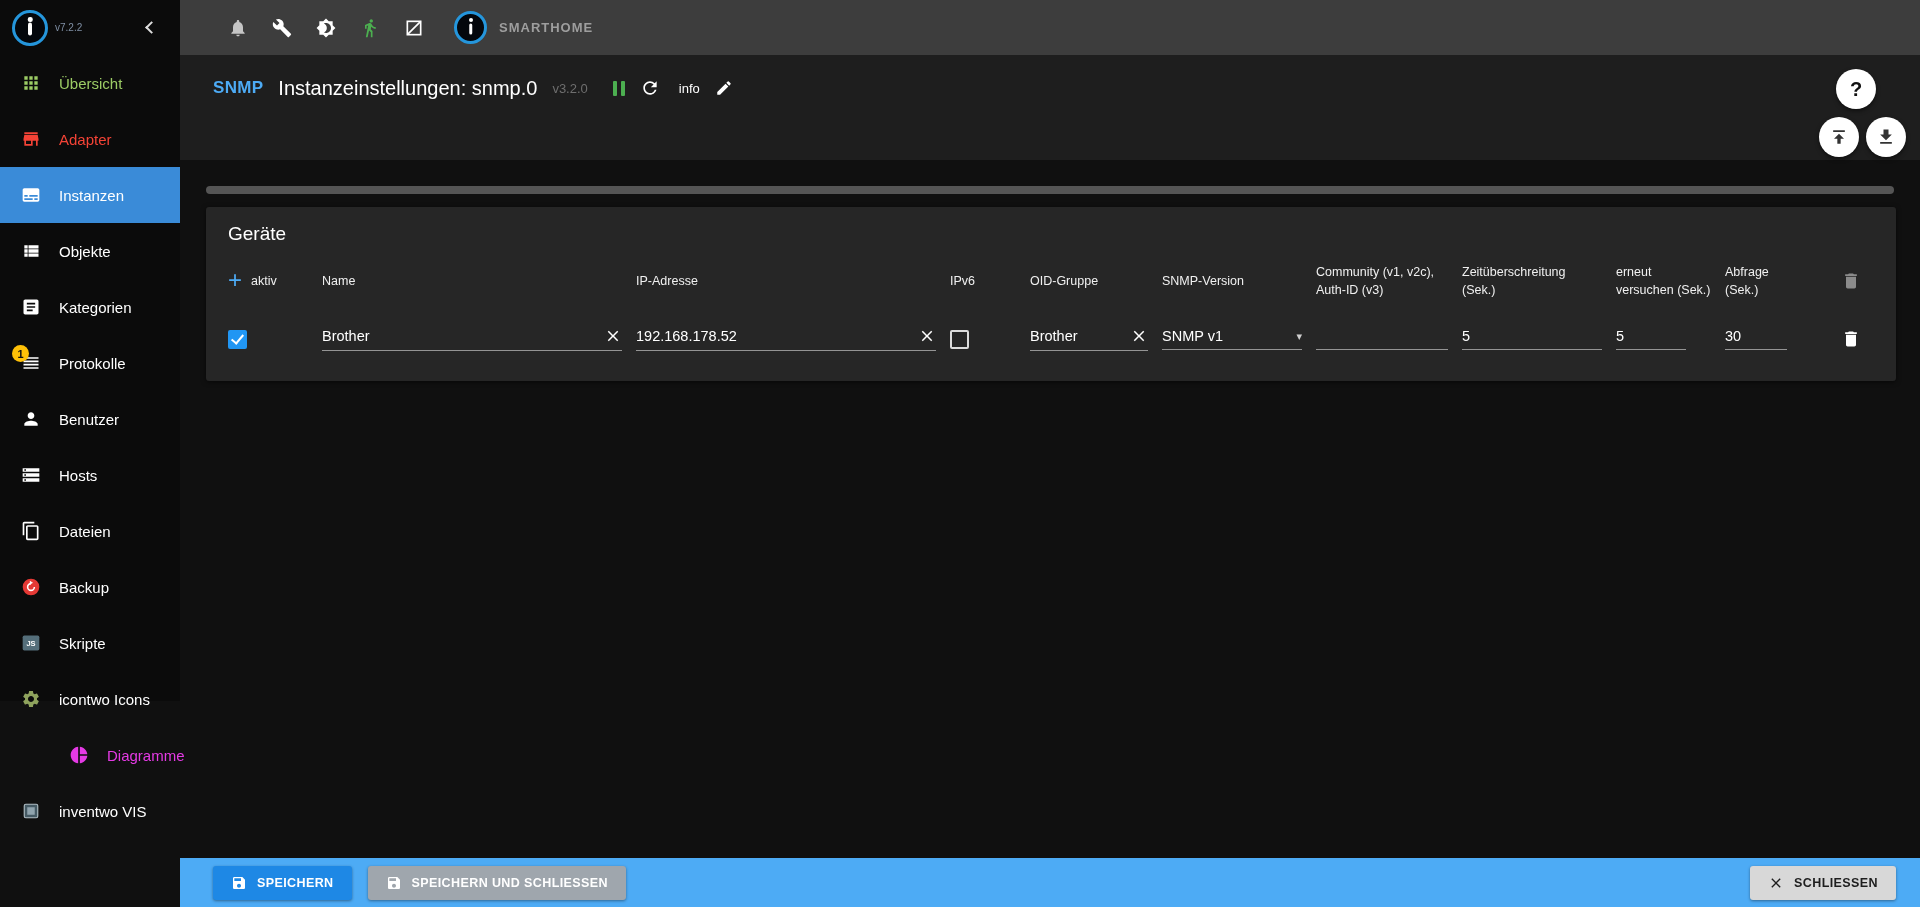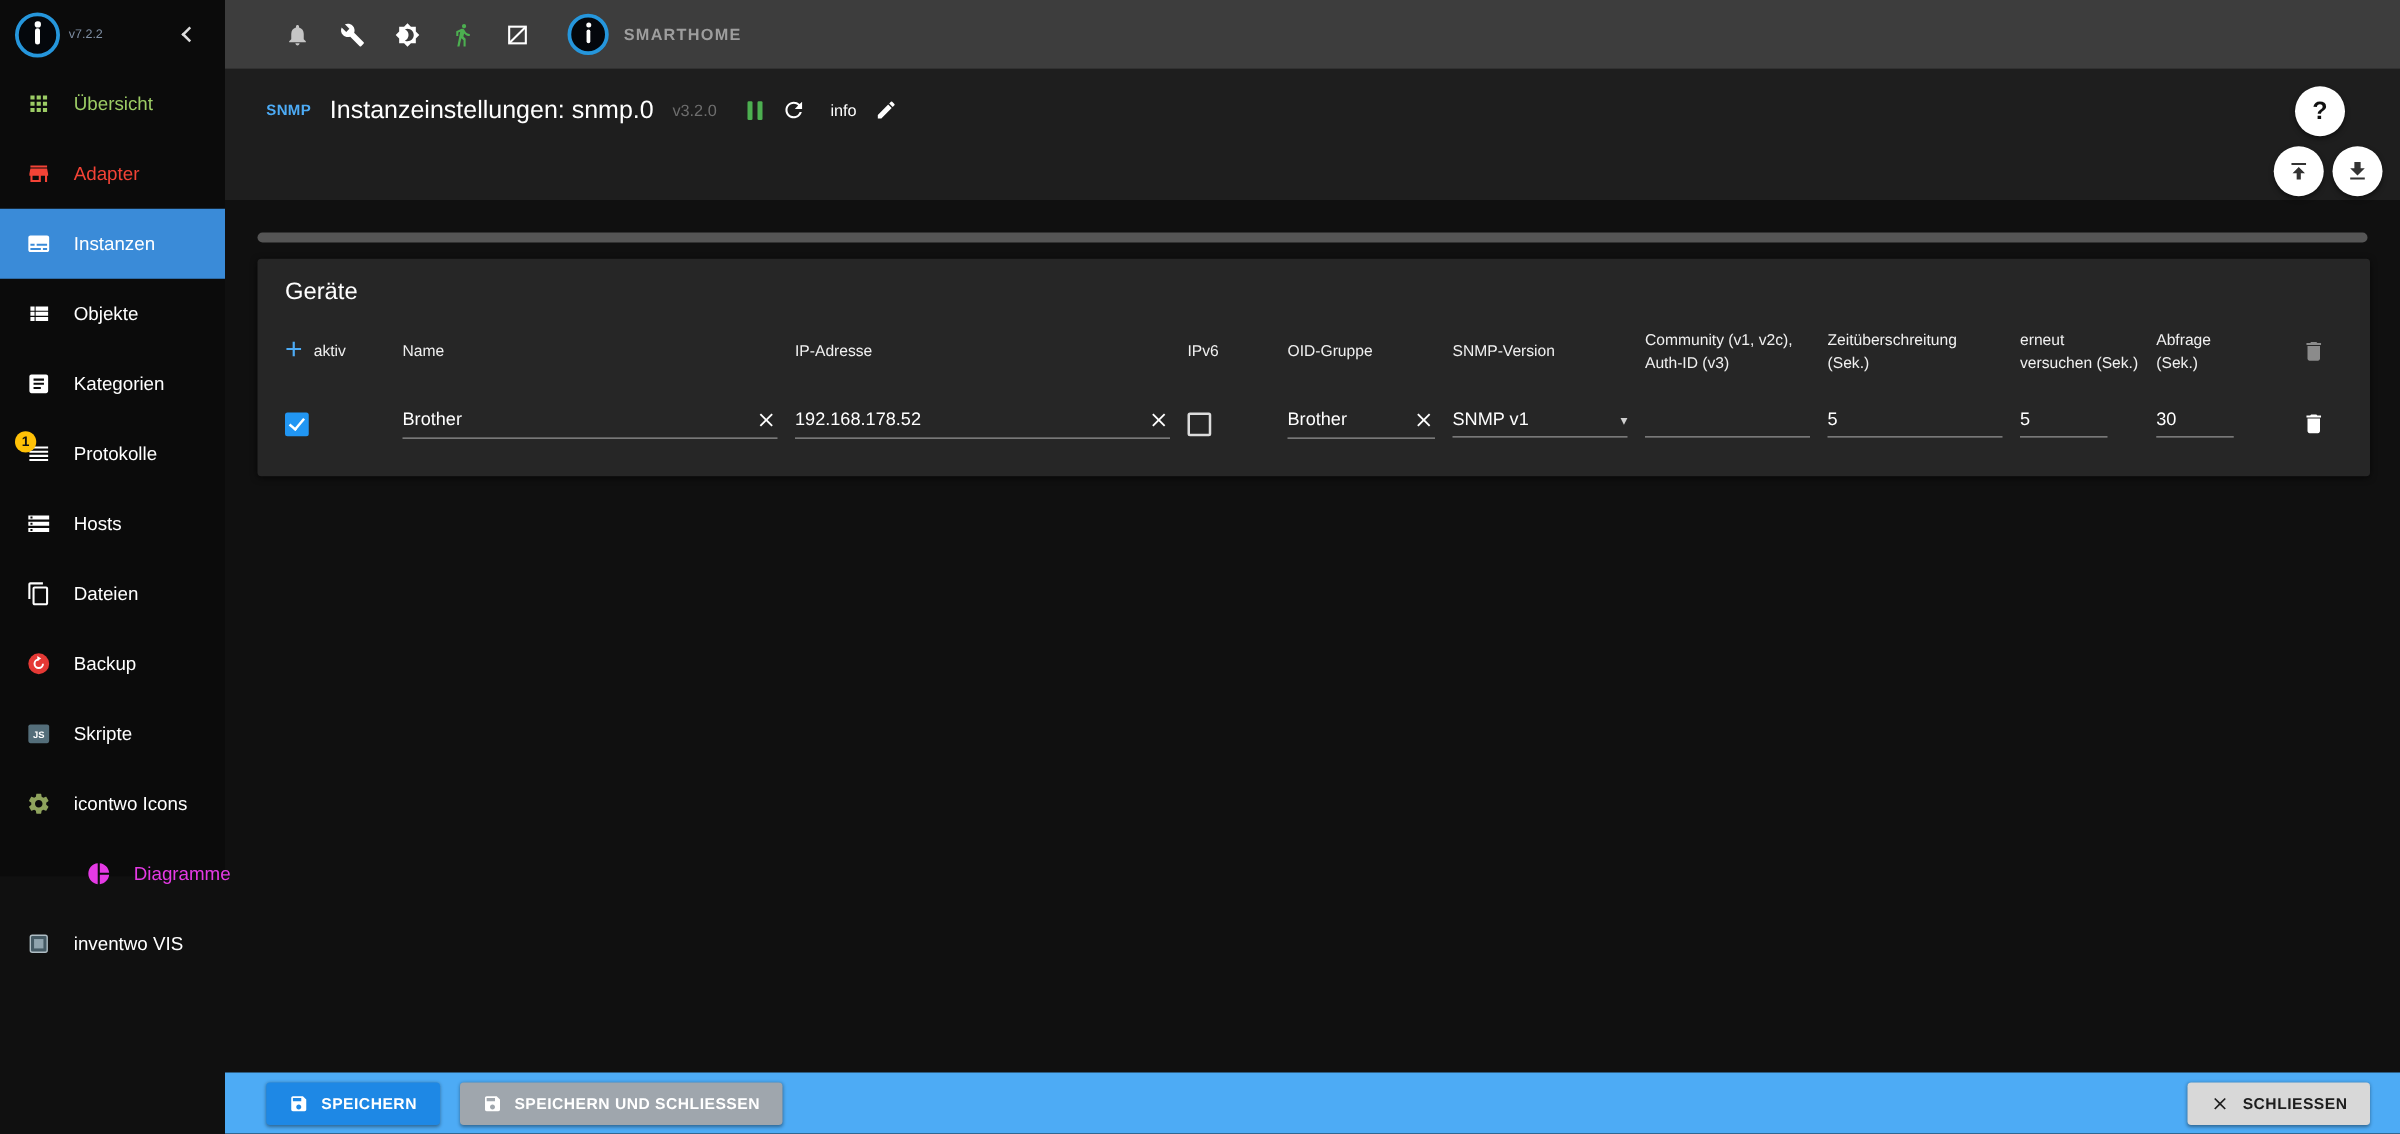--- a/index.html
+++ b/index.html
@@ -33,21 +33,21 @@
   .tb-icon{cursor:pointer;display:flex;}
   .tb-brand{display:flex;align-items:center;gap:12px;margin-left:6px;}
   .iob-sm{width:33px;height:33px;border-radius:50%;background:#04070c;border:3px solid #2596dc;position:relative;}
   .iob-sm::before{content:"";position:absolute;left:50%;top:56%;transform:translate(-50%,-50%);width:3.5px;height:11px;background:#fff;border-radius:2px;}
   .iob-sm::after{content:"";position:absolute;left:50%;top:15%;transform:translateX(-50%);width:4px;height:4px;border-radius:50%;background:#fff;}
   .brand-text{color:#9e9e9e;font-weight:bold;font-size:13px;letter-spacing:1px;}
 
   
   .main-header{position:absolute;left:180px;top:55px;right:0;height:105px;background:#1e1e1e;z-index:10;}
   .title-row{height:56px;display:flex;align-items:center;gap:15px;padding:10px 0 0 33px;}
-  .adapter-tag{color:#4dabf5;font-weight:bold;font-size:12px;letter-spacing:.3px;}
+  .adapter-tag{color:#4dabf5;font-weight:bold;font-size:17px;letter-spacing:.3px;}
   .page-title{font-size:20px;color:#fff;}
   .adapter-version{font-size:13px;color:#6e6e6e;}
   .pause-icon{display:flex;gap:4px;cursor:pointer;margin-left:10px;}
   .pause-icon i{width:4px;height:15px;background:#4caf50;border-radius:1px;}
   .hdr-btn{cursor:pointer;display:flex;align-items:center;gap:6px;color:#fff;}
   .info-label{font-size:13px;margin-left:4px;}
   .help-fab{position:absolute;top:14px;right:44px;width:40px;height:40px;border-radius:50%;background:#fff;color:#111;
     display:flex;align-items:center;justify-content:center;font-size:20px;font-weight:bold;cursor:pointer;box-shadow:0 2px 4px rgba(0,0,0,.5);}
   .tabs-row{height:49px;display:flex;align-items:stretch;padding-left:21px;}
   .tab{display:flex;align-items:center;padding:0 17px;font-size:12px;font-weight:bold;letter-spacing:.4px;color:#cfcfcf;
@@ -152,20 +152,28 @@
   <div class="nav-item">
     <span class="ic">
       <span class="badge">1</span>
       <svg class="i20" viewBox="0 0 24 24" fill="currentColor">
           <path d="M3 15h18v-2H3v2zm0 4h18v-2H3v2zm0-8h18V9H3v2zm0-6v2h18V5H3z"></path>
         </svg>
     </span>
     <span>Protokolle</span>
   </div>
 
+  <div class="nav-item">
+    <span class="ic">
+        <svg class="i20" viewBox="0 0 24 24" fill="currentColor">
+          <path d="M12 12c2.21 0 4-1.79 4-4s-1.79-4-4-4-4 1.79-4 4 1.79 4 4 4zm0 2c-2.67 0-8 1.34-8 4v2h16v-2c0-2.66-5.33-4-8-4z"></path>
+        </svg>
+      </span>
+    <span>Benutzer</span>
+  </div>
 
   <div class="nav-item">
     <span class="ic">
         <svg class="i20" viewBox="0 0 24 24" fill="currentColor">
           <path d="M2 20h20v-4H2v4zm2-3h2v2H4v-2zM2 4v4h20V4H2zm4 3H4V5h2v2zm-4 7h20v-4H2v4zm2-3h2v2H4v-2z"></path>
         </svg>
       </span>
     <span>Hosts</span>
   </div>
 

